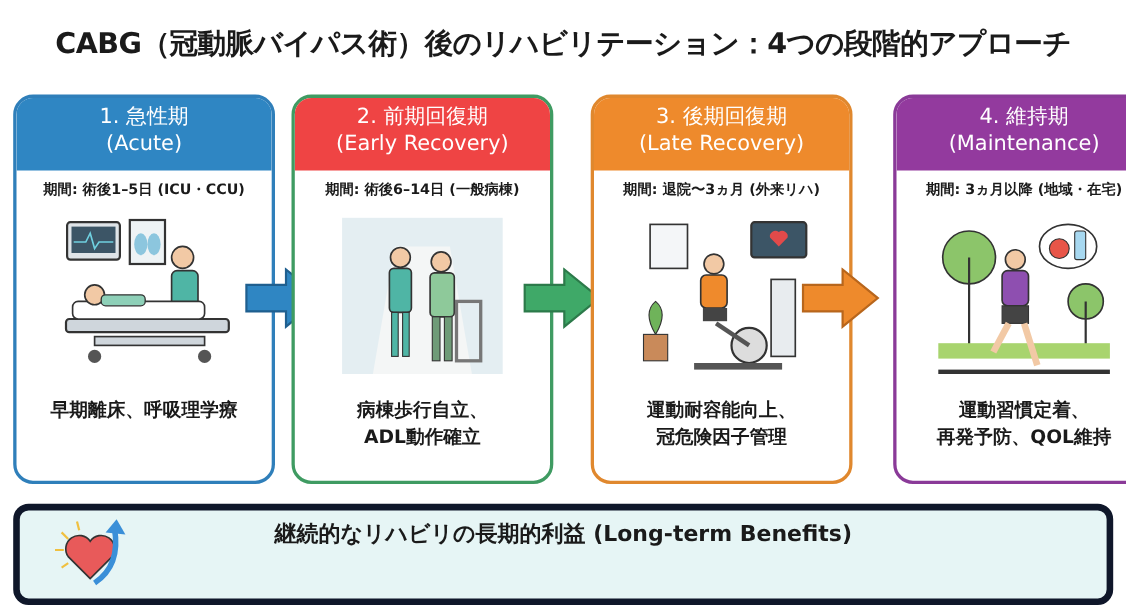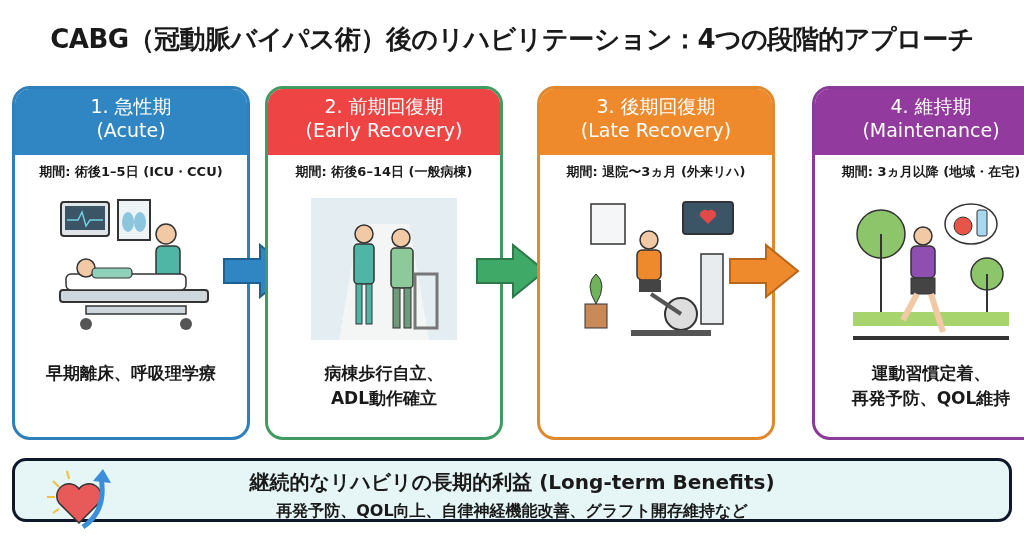--- a/index.html
+++ b/index.html
@@ -8,21 +8,21 @@
   .card { position: absolute; top: 86px; width: 238px; height: 354px; border: 3px solid; border-radius: 18px; background: #fff; overflow: hidden; }
   .card-head { height: 66px; color: #fff; text-align: center; font-weight: normal; font-size: 19px; line-height: 1.25; padding-top: 6px; }
   .card-period { font-size: 13px; font-weight: bold; text-align: center; padding: 8px 4px; }
   .card-illus { height: 160px; display: flex; align-items: center; justify-content: center; }
   .card-desc { text-align: center; font-size: 17px; font-weight: bold; line-height: 1.45; padding: 12px 23px 0; }
   .c1 { left: 12px; border-color: #2f7fba; } .c1 .card-head { background: #2f86c3; }
   .c2 { left: 265px; border-color: #3f9b62; } .c2 .card-head { background: #ef4444; }
   .c3 { left: 537px; border-color: #e0882e; } .c3 .card-head { background: #ee8a2c; }
   .c4 { left: 812px; border-color: #8a3a98; } .c4 .card-head { background: #933a9e; }
   .arrow { position: absolute; top: 243px; }
-  .benefit { position: absolute; left: 12px; top: 458px; width: 1000px; height: 64px; border: 3px solid #0f172a; border-radius: 14px; background: #e6f5f5; }
+  .benefit { position: absolute; left: 12px; top: 458px; width: 1000px; height: 92px; border: 6px solid #0f172a; border-radius: 14px; background: #e6f5f5; }
   .benefit-title { position: absolute; left: 0; width: 100%; top: 8px; text-align: center; font-size: 20px; font-weight: bold; }
   .benefit-sub { position: absolute; left: 0; width: 100%; top: 40px; text-align: center; font-size: 16px; font-weight: bold; }
   .benefit-icon { position: absolute; left: 30px; top: 6px; }
 </style>
 </head>
 <body>
 
 <div class="title">CABG（冠動脈バイパス術）後のリハビリテーション：4つの段階的アプローチ</div>
 
 <div class="card c1">
@@ -105,20 +105,24 @@
       <rect x="66" y="56" width="24" height="30" rx="5" fill="#ef8a2c" stroke="#333" stroke-width="1.5"></rect>
       <rect x="68" y="86" width="22" height="12" fill="#444"></rect>
       <circle cx="110" cy="120" r="16" fill="#ddd" stroke="#333" stroke-width="2"></circle>
       <line x1="80" y1="100" x2="110" y2="120" stroke="#555" stroke-width="4"></line>
       <rect x="60" y="136" width="80" height="6" fill="#555"></rect>
       <rect x="130" y="60" width="22" height="70" fill="#e8ecef" stroke="#333" stroke-width="1.5"></rect>
       <rect x="14" y="110" width="22" height="24" fill="#c98a5a" stroke="#333"></rect>
       <path d="M25 110 q-12 -20 0 -30 q12 10 0 30" fill="#6fb35a" stroke="#333"></path>
     </svg>
   </div>
+  <div class="card-desc">
+    <div>運動耐容能向上、</div>
+    <div>冠危険因子管理</div>
+  </div>
 </div>
 
 <svg class="arrow" style="left:728px" width="72" height="56">
     <polygon points="2,16 38,16 38,2 70,28 38,54 38,40 2,40" fill="#ee8a2c" stroke="#b8661c" stroke-width="2"></polygon>
   </svg>
 
 <div class="card c4">
   <div class="card-head">
     <div>4. 維持期</div>
     <div>(Maintenance)</div>
@@ -154,14 +158,13 @@
         <line x1="8" y1="14" x2="14" y2="20"></line>
         <line x1="2" y1="30" x2="10" y2="30"></line>
         <line x1="22" y1="4" x2="24" y2="12"></line>
         <line x1="8" y1="46" x2="14" y2="42"></line>
       </g>
     <path d="M34 56 L14 36 A10 10 0 0 1 34 22 A10 10 0 0 1 54 36 Z" fill="#e85a5a" stroke="#333" stroke-width="1.5"></path>
     <path d="M38 60 Q62 44 56 10" fill="none" stroke="#3a8fd8" stroke-width="5"></path>
     <polygon points="48,14 58,2 66,16" fill="#3a8fd8"></polygon>
   </svg>
   <div class="benefit-title">継続的なリハビリの長期的利益 (Long-term Benefits)</div>
-  <div class="benefit-sub">再発予防、QOL向上、自律神経機能改善、グラフト開存維持など</div>
 </div>
 
 </body></html>

